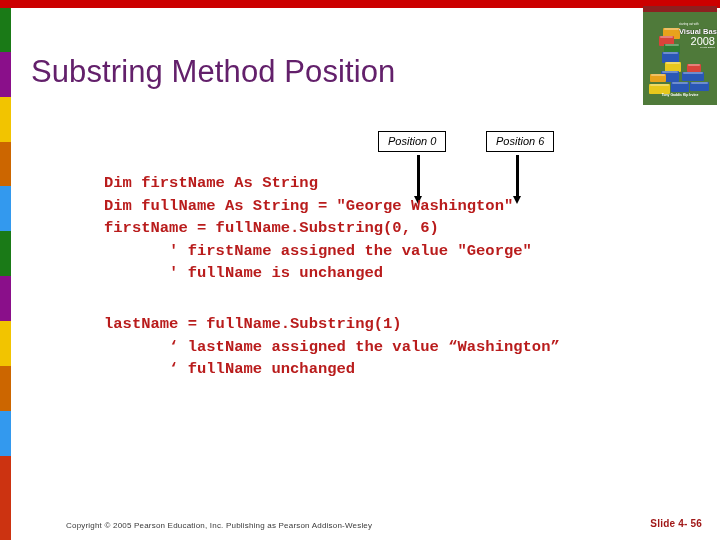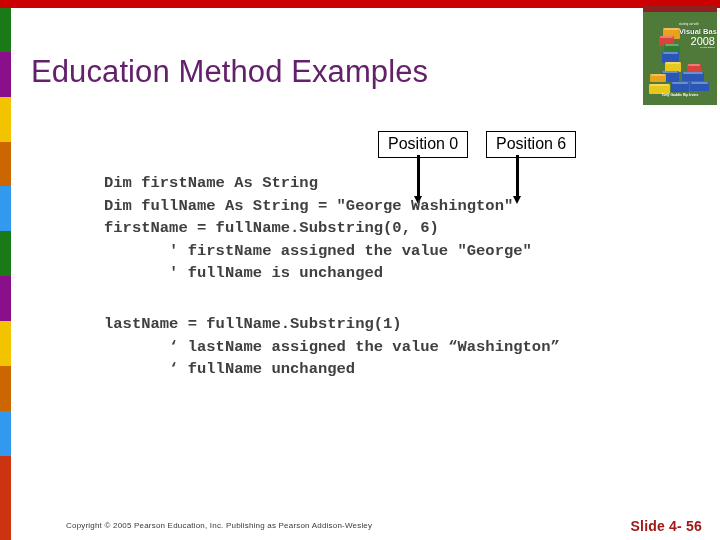--- a/index.html
+++ b/index.html
@@ -126,26 +126,27 @@
     margin: 0;
     white-space: nowrap;
   }
 
   
   .callout {
     position: absolute;
     border: 1.6px solid #000000;
     background: #ffffff;
     color: #000000;
-    font-size: 16px;
+    font-size: 11px;
     font-family: "Liberation Sans", sans-serif;
     padding: 3px 9px 4px 9px;
     white-space: nowrap;
     text-align: left;
     line-height: 1.1;
+    font-style: italic;
   }
   #callout-pos0 { left: 378px; top: 131px; }
   #callout-pos7 { left: 486px; top: 131px; }
 
   
   .arrow {
     position: absolute;
     width: 10px;
   }
   .arrow .shaft {
@@ -170,42 +171,42 @@
   #arrow-7 .shaft { height: 42px; }
   #arrow-7 .head  { top: 41px; }
 
   
   .code {
     position: absolute;
     font-family: "Liberation Mono", "DejaVu Sans Mono", monospace;
     font-size: 15.5px;
     font-weight: bold;
     line-height: 22.5px;
-    color: #404040;
+    color: #b91c1c;
     white-space: pre;
     letter-spacing: 0px;
   }
   #code-block-1 { left: 104px; top: 172px; }
   #code-block-2 { left: 104px; top: 313px; }
 
   
   #footer-copyright {
     position: absolute;
     left: 66px;
     top: 521px;
     font-size: 8px;
     color: #3a3a3a;
     white-space: nowrap;
     letter-spacing: .2px;
   }
   #footer-slide {
     position: absolute;
     right: 18px;
     top: 518px;
-    font-size: 14px;
+    font-size: 10px;
     font-weight: bold;
     color: #a01818;
     white-space: nowrap;
     letter-spacing: .2px;
   }
 </style>
 </head>
 <body style="background: rgb(255, 255, 255);">
 
 <div id="top-bar" style="background: rgb(204, 0, 0);"></div>
@@ -242,21 +243,21 @@
 
   <div class="cover-title">
     <span class="cover-pub">starting out with</span>
     <span class="cover-vb">Visual Basic</span>
     <span class="cover-year">2008</span>
     <span class="cover-sub">Fourth Edition</span>
   </div>
   <div class="cover-authors">Tony Gaddis   Kip Irvine</div>
 </div>
 
-<h1 id="title" style="color: rgb(99, 32, 107);">Education Method Examples</h1>
+<h1 id="title" style="color: rgb(99, 32, 107);">Substring Method Position</h1>
 
 <div class="callout" id="callout-pos0">Position 0</div>
 <div class="callout" id="callout-pos7">Position 6</div>
 
 <div class="arrow" id="arrow-0">
   <div class="shaft"></div>
   <div class="head"></div>
 </div>
 <div class="arrow" id="arrow-7">
   <div class="shaft"></div>

